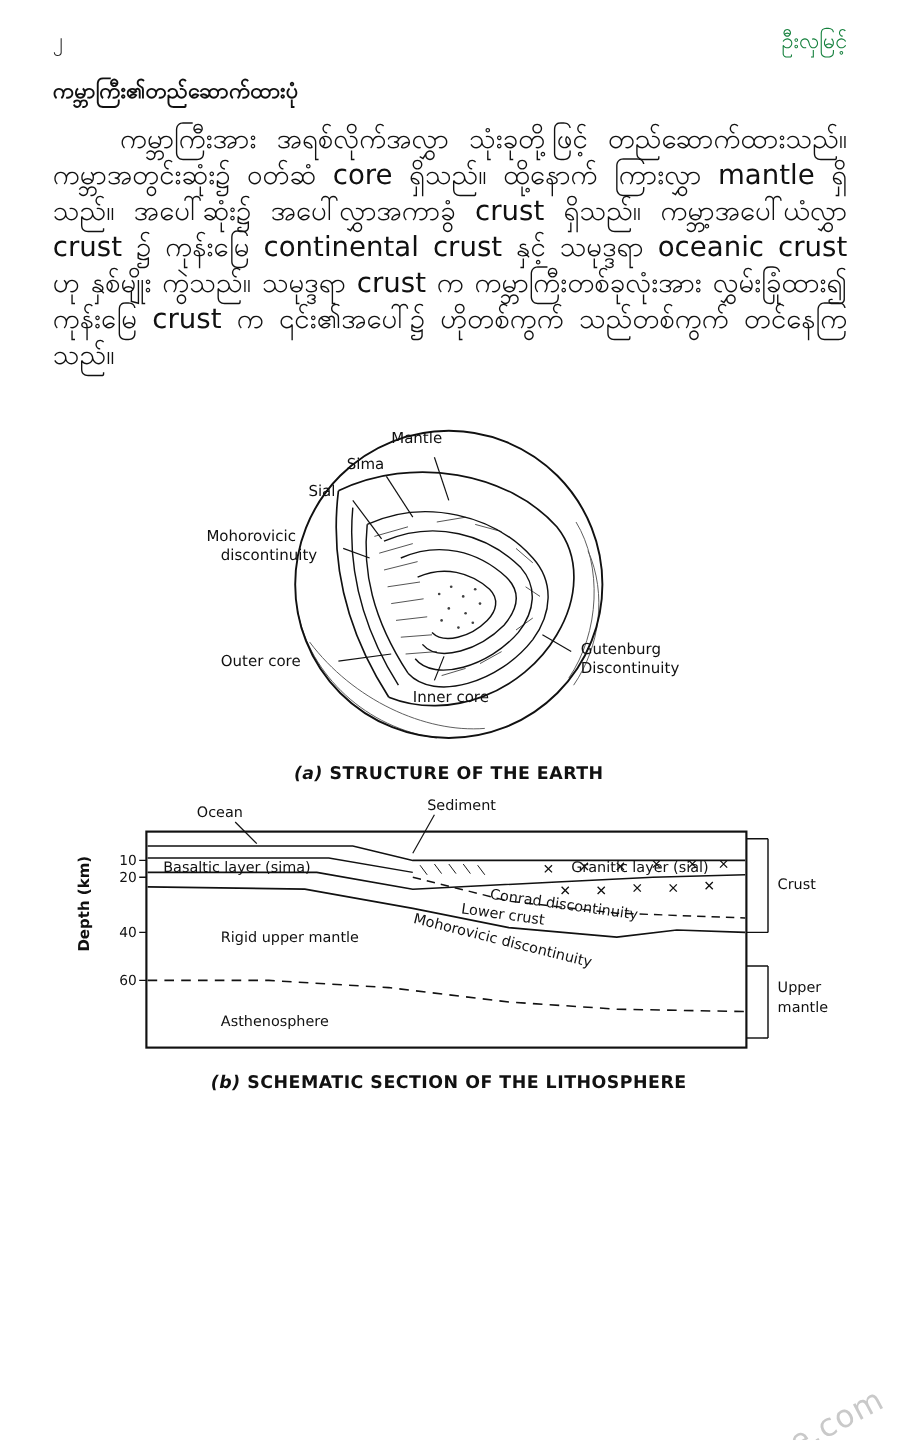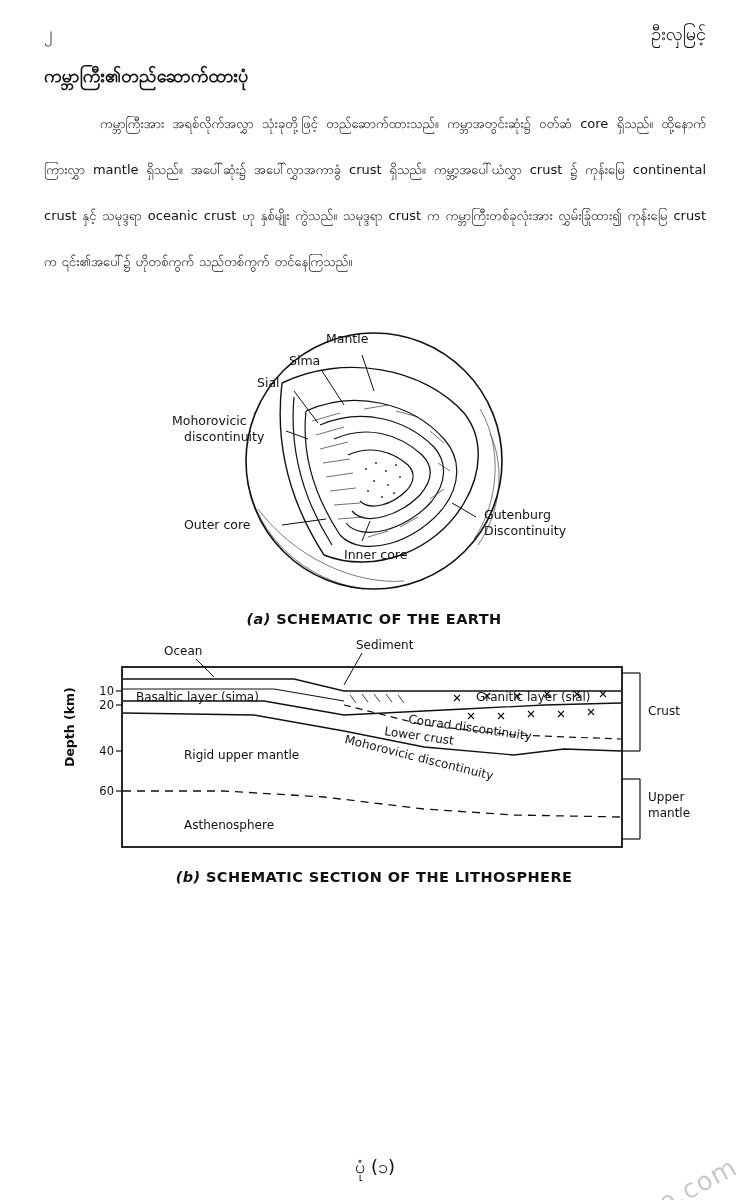--- a/index.html
+++ b/index.html
@@ -31,32 +31,32 @@
   }
   .folio-left {
     font-family: "DejaVu Sans", sans-serif;
     font-size: 17px;
     color: #222;
     letter-spacing: 0;
   }
   .folio-right {
     font-family: "DejaVu Sans", sans-serif;
     font-size: 18px;
-    color: #000000;
+    color: #15803d;
   }
   
   .section-title {
     font-size: 18px;
     font-weight: bold;
     margin: 8px 0 10px 0;
     letter-spacing: 0.2px;
   }
   .para {
-    font-size: 13px;
-    line-height: 46px;
+    font-size: 23px;
+    line-height: 30px;
     text-align: justify;
     text-justify: inter-word;
     margin: 0 0 6px 0;
     word-spacing: 1px;
   }
   .para.indent {
     text-indent: 56px;
   }
   
   .figure-wrap {
@@ -194,21 +194,21 @@
           <text x="140" y="216">Outer core</text>
           <text x="300" y="246">Inner core</text>
           <text x="440" y="206">Gutenburg</text>
           <text x="440" y="222">Discontinuity</text>
         </g>
       </svg>
     </div>
 
     <div class="fig-caption" style="margin-top:-6px;">
       <span class="ital">(a)</span>
-      <span>SCHEMATIC OF THE EARTH</span>
+      <span>STRUCTURE OF THE EARTH</span>
     </div>
 
     <div class="svg-holder" style="margin-top:12px;">
       <svg viewBox="0 0 660 230" width="660" height="230">
 
         <rect x="78" y="28" width="500" height="180" fill="none" stroke="#111" stroke-width="1.8"></rect>
 
         <g stroke="#111" stroke-width="1.2">
           <line x1="72" y1="52" x2="78" y2="52"></line>
           <line x1="72" y1="66" x2="78" y2="66"></line>
@@ -287,16 +287,15 @@
       </svg>
     </div>
 
     <div class="fig-caption" style="margin-top:-4px;">
       <span class="ital">(b)</span>
       <span>SCHEMATIC SECTION OF THE LITHOSPHERE</span>
     </div>
 
   </div>
 
-  <div class="page-number">ပုံ (၁)</div>
   <div class="watermark">mgyoe.com</div>
 
 </div>
 
 </body></html>

